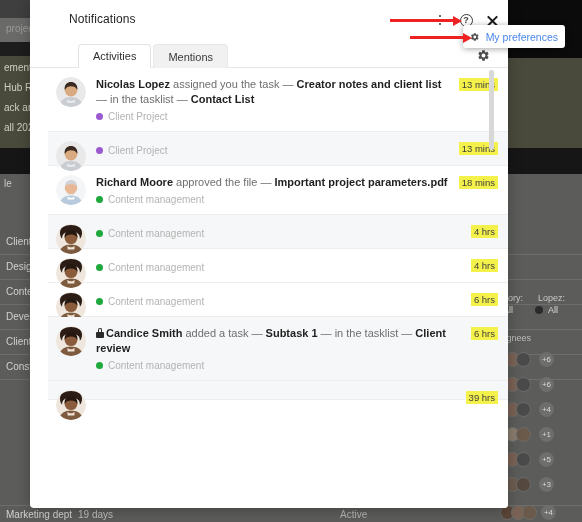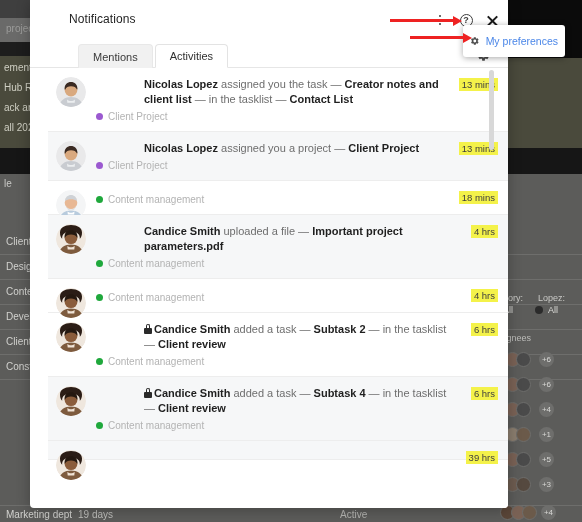--- a/index.html
+++ b/index.html
@@ -67,41 +67,41 @@
   .tabs-rule { position:absolute; left:0px; top:67px; width:478px; height:1px; background:#e6e6e6; }
 
   .gear-right { position:absolute; left:447px; top:48px; cursor:pointer; }
 
   
   .list { position:absolute; left:18px; top:68px; width:460px; height:440px; overflow:hidden; background:#fff; }
   .row { position:relative; padding:9px 60px 9px 48px; border-bottom:1px solid #ededed; }
   .row.alt { background:#f6f7f8; }
   .avatar { position:absolute; left:8px; top:9px; width:30px; height:30px; border-radius:50%; overflow:hidden; }
   .avatar svg { display:block; }
-  .rtext { font-size:11px; line-height:15px; color:#6e6e6e;margin-left:48px; }
+  .rtext { font-size:11px; line-height:15px; color:#6e6e6e; }
   .rtext b { color:#1f1f1f; font-weight:bold; }
   .lock { display:inline-block; width:8px; height:10px; position:relative; vertical-align:-1px; margin-right:2px;}
   .lock i { position:absolute; left:0; bottom:0; width:8px; height:6px; background:#2a2a2a; border-radius:1px; }
   .lock u { position:absolute; left:1.6px; top:0; width:4.8px; height:5px; border:1.3px solid #2a2a2a;
             border-bottom:none; border-radius:3px 3px 0 0; }
   .proj { margin-top:4px; font-size:10px; color:#b3b3b3; display:flex; align-items:center; gap:5px; }
   .pdot { width:7px; height:7px; border-radius:50%; display:inline-block; }
   .time { position:absolute; right:10px; top:10px; font-size:9.5px; color:#3d3d3d; padding:1px 3px; white-space:nowrap; }
   .time.hl { background:#f4f24a; }
 
   
   .sbar { position:absolute; left:489px; top:70px; width:5px; height:430px; background:transparent; }
   .sthumb { position:absolute; left:0; top:0px; width:5px; height:80px; border-radius:3px; background:#d8d8d8; }
 
   
   .dark-gap { position:absolute; left:508px; top:0; width:74px; height:58px; background:#0b0b0b; }
 
   
   .prefs {
-    position:absolute; left:463px; top:25px; width:102px; height:32px;
+    position:absolute; left:463px; top:25px; width:102px; height:23px;
     background:#ffffff; border-radius:3px; box-shadow:0 1px 6px rgba(0,0,0,.35);
     display:flex; align-items:center; gap:6px; padding:0 7px; cursor:pointer; z-index:40;
   }
   .prefs-label { font-size:10.5px; color:#4a86e8; white-space:nowrap; }
 
   
   .arrow { position:absolute; height:3px; background:#ee2222; z-index:60; }
   .arrow:after { content:""; position:absolute; right:-7px; top:-3.5px; width:0; height:0;
                  border-top:5px solid transparent; border-bottom:5px solid transparent; border-left:9px solid #ee2222; }
 </style>
@@ -210,25 +210,25 @@
           <span class="help-circle">?</span>
         </div>
         <div class="icon-btn">
           <span class="x-ico"></span>
         </div>
       </div>
     </div>
 
     <div class="tabs-rule"></div>
     <div class="tabs">
+      <div class="tab active">
+          <span>Activities</span>
+        </div>
       <div class="tab inactive">
           <span>Mentions</span>
-        </div>
-      <div class="tab active">
-          <span>Activities</span>
         </div>
     </div>
 
     <div class="gear-right">
       <svg width="13" height="13" viewBox="0 0 24 24">
         <path fill="#4d4d4d" d="M19.14 12.94a7.5 7.5 0 0 0 0-1.88l2.03-1.58a.5.5 0 0 0 .12-.64l-1.92-3.32a.5.5 0 0 0-.6-.22l-2.39.96a7.3 7.3 0 0 0-1.62-.94l-.36-2.54a.5.5 0 0 0-.5-.42h-3.84a.5.5 0 0 0-.5.42l-.36 2.54c-.58.24-1.12.56-1.62.94l-2.39-.96a.5.5 0 0 0-.6.22L2.67 8.84a.5.5 0 0 0 .12.64l2.03 1.58a7.5 7.5 0 0 0 0 1.88L2.79 14.52a.5.5 0 0 0-.12.64l1.92 3.32c.13.22.39.31.6.22l2.39-.96c.5.38 1.04.7 1.62.94l.36 2.54c.04.24.25.42.5.42h3.84c.25 0 .46-.18.5-.42l.36-2.54c.58-.24 1.12-.56 1.62-.94l2.39.96c.22.09.47 0 .6-.22l1.92-3.32a.5.5 0 0 0-.12-.64l-2.03-1.58zM12 15.6A3.6 3.6 0 1 1 15.6 12 3.6 3.6 0 0 1 12 15.6z"></path>
       </svg>
     </div>
 
     <div class="list">
@@ -252,56 +252,55 @@
         <div class="row alt">
           <div class="avatar">
             <svg width="30" height="30" viewBox="0 0 30 30">
               <circle cx="15" cy="15" r="15" fill="#e9e9ea"></circle>
               <path d="M3 30c1-7 6-10 12-10s11 3 12 10z" fill="#c9ccd1"></path>
               <circle cx="15" cy="13" r="6.4" fill="#d9a97f"></circle>
               <path d="M8.6 11.5c0-4.2 2.7-6.6 6.4-6.6s6.4 2.4 6.4 6.6c0 .9-.3 1.4-.6.8-.9-1.9-2.6-3-5.8-3-2.9 0-4.7 1.1-5.7 3.1-.4.6-.7.1-.7-.9z" fill="#3a2a22"></path>
               <path d="M11 22.5c1.2 1 2.6 1.5 4 1.5s2.8-.5 4-1.5l-.3 3.2h-7.4z" fill="#eceef0"></path>
             </svg>
           </div>
-          <div class="rtext"><b>Nicolas Lopez</b><span> assigned you a project — </span><b>Client Project</b></div>
           <div class="proj">
             <span class="pdot" style="background: rgb(155, 89, 208);"></span>
             <span>Client Project</span>
           </div>
           <div class="time hl">13 mins</div>
         </div>
         <div class="row">
           <div class="avatar">
             <svg width="30" height="30" viewBox="0 0 30 30">
               <circle cx="15" cy="15" r="15" fill="#f4f5f6"></circle>
               <path d="M3 30c1-6.5 6-9.5 12-9.5s11 3 12 9.5z" fill="#b8cbdd"></path>
               <circle cx="15" cy="12.8" r="6.3" fill="#e8b894"></circle>
               <path d="M9 11c.2-3.8 2.8-6 6-6s5.8 2.2 6 6c-1.6-1.2-3.6-1.8-6-1.8S10.6 9.8 9 11z" fill="#cfd2d6"></path>
               <path d="M10.2 15.5c1 2.6 2.6 3.9 4.8 3.9s3.8-1.3 4.8-3.9c-.4 3.4-2.2 5.3-4.8 5.3s-4.4-1.9-4.8-5.3z" fill="#dcdfe2"></path>
               <path d="M11.5 21.5c1 .9 2.2 1.3 3.5 1.3s2.5-.4 3.5-1.3l-.3 3h-6.4z" fill="#ffffff"></path>
             </svg>
           </div>
+          <div class="rtext"><b>Richard Moore</b><span> approved the file — </span><b>Important project parameters.pdf</b></div>
           <div class="proj">
             <span class="pdot" style="background: rgb(31, 168, 60);"></span>
             <span>Content management</span>
           </div>
           <div class="time hl">18 mins</div>
         </div>
         <div class="row alt">
           <div class="avatar">
             <svg width="30" height="30" viewBox="0 0 30 30">
               <circle cx="15" cy="15" r="15" fill="#efe7de"></circle>
               <path d="M4 8.5C4 3.8 8.6 1 15 1s11 2.8 11 7.5c0 3.2-.8 5-2.2 6.2.5-4.4-2.8-7.3-8.8-7.3S5.7 10.3 6.2 14.7C4.8 13.5 4 11.7 4 8.5z" fill="#2b1d16"></path>
               <path d="M2.5 30c1.2-6.6 6.4-9.6 12.5-9.6S26.3 23.4 27.5 30z" fill="#7e5b3e"></path>
               <circle cx="15" cy="13.6" r="6.5" fill="#8a5c3b"></circle>
               <path d="M8.6 12.5c0-4 2.8-6.2 6.4-6.2s6.4 2.2 6.4 6.2c0 .8-.3 1.2-.6.7-1-1.8-2.7-2.7-5.8-2.7s-4.8.9-5.8 2.7c-.3.5-.6.1-.6-.7z" fill="#241810"></path>
               <path d="M11.3 22c1.1.9 2.4 1.3 3.7 1.3s2.6-.4 3.7-1.3l-.4 3.4h-6.6z" fill="#f0e3d6"></path>
             </svg>
           </div>
-          <div class="rtext"><b>Candice Smith</b><span> uploaded a file — </span><b>Important project parameters.pdf</b></div>
           <div class="proj">
             <span class="pdot" style="background: rgb(31, 168, 60);"></span>
             <span>Content management</span>
           </div>
           <div class="time hl">4 hrs</div>
         </div>
         <div class="row">
           <div class="avatar">
             <svg width="30" height="30" viewBox="0 0 30 30">
               <circle cx="15" cy="15" r="15" fill="#efe7de"></circle>
@@ -322,39 +321,38 @@
           <div class="avatar">
             <svg width="30" height="30" viewBox="0 0 30 30">
               <circle cx="15" cy="15" r="15" fill="#efe7de"></circle>
               <path d="M4 8.5C4 3.8 8.6 1 15 1s11 2.8 11 7.5c0 3.2-.8 5-2.2 6.2.5-4.4-2.8-7.3-8.8-7.3S5.7 10.3 6.2 14.7C4.8 13.5 4 11.7 4 8.5z" fill="#2b1d16"></path>
               <path d="M2.5 30c1.2-6.6 6.4-9.6 12.5-9.6S26.3 23.4 27.5 30z" fill="#7e5b3e"></path>
               <circle cx="15" cy="13.6" r="6.5" fill="#8a5c3b"></circle>
               <path d="M8.6 12.5c0-4 2.8-6.2 6.4-6.2s6.4 2.2 6.4 6.2c0 .8-.3 1.2-.6.7-1-1.8-2.7-2.7-5.8-2.7s-4.8.9-5.8 2.7c-.3.5-.6.1-.6-.7z" fill="#241810"></path>
               <path d="M11.3 22c1.1.9 2.4 1.3 3.7 1.3s2.6-.4 3.7-1.3l-.4 3.4h-6.6z" fill="#f0e3d6"></path>
             </svg>
           </div>
-          <div class="rtext"><span class="lock"><u></u><i></i></span><b>Candice Smith</b><span> added a task — </span><b>Subtask 2</b><span> — in the tasklist — </span><b>Client review</b></div>
           <div class="proj">
             <span class="pdot" style="background: rgb(31, 168, 60);"></span>
             <span>Content management</span>
           </div>
           <div class="time hl">6 hrs</div>
         </div>
         <div class="row alt">
           <div class="avatar">
             <svg width="30" height="30" viewBox="0 0 30 30">
               <circle cx="15" cy="15" r="15" fill="#efe7de"></circle>
               <path d="M4 8.5C4 3.8 8.6 1 15 1s11 2.8 11 7.5c0 3.2-.8 5-2.2 6.2.5-4.4-2.8-7.3-8.8-7.3S5.7 10.3 6.2 14.7C4.8 13.5 4 11.7 4 8.5z" fill="#2b1d16"></path>
               <path d="M2.5 30c1.2-6.6 6.4-9.6 12.5-9.6S26.3 23.4 27.5 30z" fill="#7e5b3e"></path>
               <circle cx="15" cy="13.6" r="6.5" fill="#8a5c3b"></circle>
               <path d="M8.6 12.5c0-4 2.8-6.2 6.4-6.2s6.4 2.2 6.4 6.2c0 .8-.3 1.2-.6.7-1-1.8-2.7-2.7-5.8-2.7s-4.8.9-5.8 2.7c-.3.5-.6.1-.6-.7z" fill="#241810"></path>
               <path d="M11.3 22c1.1.9 2.4 1.3 3.7 1.3s2.6-.4 3.7-1.3l-.4 3.4h-6.6z" fill="#f0e3d6"></path>
             </svg>
           </div>
-          <div class="rtext"><span class="lock"><u></u><i></i></span><b>Candice Smith</b><span> added a task — </span><b>Subtask 4</b><span> — in the tasklist — </span><b>Client review</b></div>
+          <div class="rtext"><span class="lock"><u></u><i></i></span><b>Candice Smith</b><span> added a task — </span><b>Subtask 1</b><span> — in the tasklist — </span><b>Client review</b></div>
           <div class="proj">
             <span class="pdot" style="background: rgb(31, 168, 60);"></span>
             <span>Content management</span>
           </div>
           <div class="time hl">6 hrs</div>
         </div>
         <div class="row alt">
           <div class="avatar">
             <svg width="30" height="30" viewBox="0 0 30 30">
               <circle cx="15" cy="15" r="15" fill="#efe7de"></circle>

